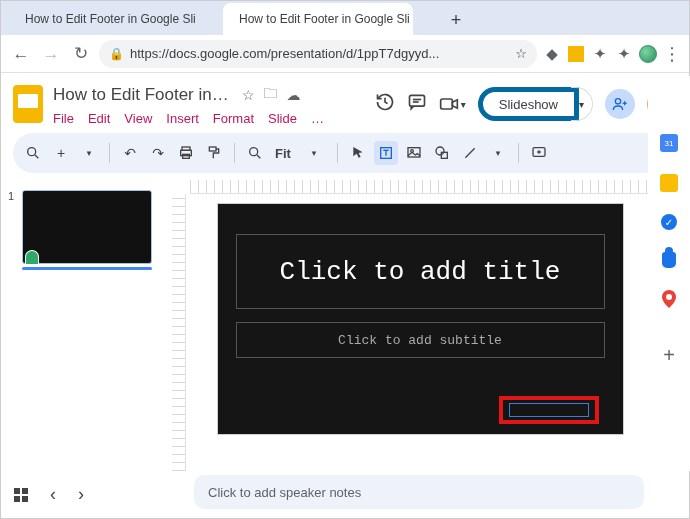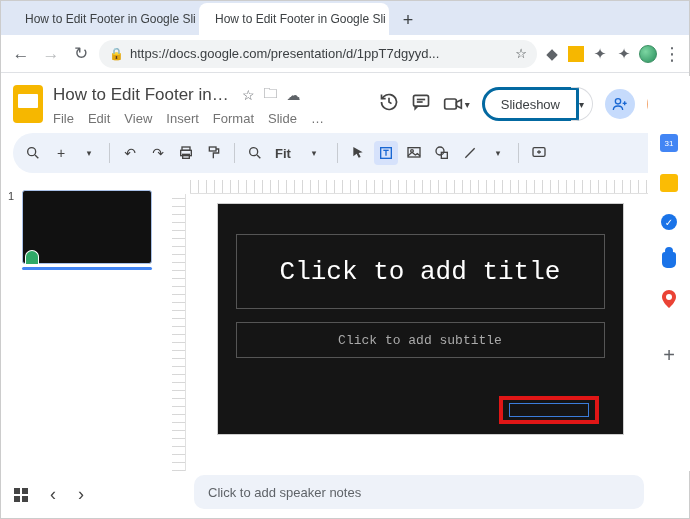--- a/index.html
+++ b/index.html
@@ -3,21 +3,21 @@
 <meta charset="utf-8">
 <style>
   * { box-sizing: border-box; }
   html, body { margin:0; padding:0; font-family: "Segoe UI", Arial, sans-serif; }
   body { width:690px; height:519px; overflow:hidden; background:#fff; color:#202124; border:1px solid #ccc; }
 
   .wincontrols { position:absolute; top:4px; right:6px; display:flex; gap:20px; align-items:center; color:#333; }
   .wincontrols span { font-size:15px; font-family:Arial; }
 
   
-  .tabstrip { height:34px; background:#dfe7f5; display:flex; align-items:flex-end; padding-left:8px; position:relative; }
+  .tabstrip { height:34px; background:#dfe7f5; display:flex; align-items:flex-end; padding-left:8px; position:relative;gap:24px; }
   .btab { height:32px; margin-top:2px; display:flex; align-items:center; gap:6px; padding:0 10px; border-radius:8px 8px 0 0; font-size:12px; color:#3c4043; max-width:190px; white-space:nowrap; overflow:hidden; }
   .btab.inactive { background:transparent; }
   .btab.active { background:#fff; }
   .favicon { width:15px; height:15px; background:#f6b700; border-radius:3px; position:relative; }
   .favicon::after { content:""; position:absolute; inset:3px 3px 5px 3px; background:#fff; }
   .newtab { width:26px; height:26px; display:flex; align-items:center; justify-content:center; font-size:18px; color:#3c4043; margin-left:6px; margin-bottom:2px; }
 
   
   .addrrow { height:38px; background:#fff; display:flex; align-items:center; padding:0 8px; gap:6px; border-bottom:1px solid #dfe1e5; }
   .navbtn { width:24px; text-align:center; color:#5f6368; font-size:17px; }
@@ -30,27 +30,27 @@
   .menudots { font-size:18px; color:#5f6368; }
 
   
   .approw { height:56px; display:flex; align-items:center; padding:6px 12px 0 12px; gap:10px; }
   .logo { width:30px; height:38px; background:#f6b700; border-radius:4px; position:relative; }
   .logo::after { content:""; position:absolute; left:5px; right:5px; top:9px; height:14px; background:#fff; border-radius:1px; }
   .titleblock { flex:1; display:flex; flex-direction:column; justify-content:center; gap:2px; min-width:0;}
   .doctitlerow { display:flex; align-items:center; gap:9px; }
   .doctitle { font-size:17px; color:#444; white-space:nowrap; overflow:hidden; text-overflow:ellipsis; max-width:180px;}
   .titleicon { color:#5f6368; font-size:14px; }
-  .menubar { display:flex; gap:14px; font-size:13px; color:#737373; margin-top:2px; }
+  .menubar { display:flex; gap:14px; font-size:13px; color:#be185d; margin-top:2px; }
   .menubar span { cursor:default; }
 
   .header-right { display:flex; align-items:center; gap:12px; }
   .hdricon { color:#444; font-size:17px; }
   .cam { display:flex; align-items:center; gap:2px; }
-  .slideshowbtn { height:34px; border:3px solid #0369a1; border-radius:18px; padding:0 16px; display:flex; align-items:center; font-size:13px; color:#3c4043; }
+  .slideshowbtn { height:34px; border:5px solid #0369a1; border-radius:18px; padding:0 16px; display:flex; align-items:center; font-size:13px; color:#3c4043; }
   .slideshow-split { width:22px; height:34px; border:1px solid #dadce0; border-left:none; border-radius:0 18px 18px 0; display:flex; align-items:center; justify-content:center; font-size:10px; color:#3c4043; margin-left:-8px; }
   .slideshow-wrap { display:flex; align-items:center; }
   .slideshow-wrap .slideshowbtn { border-radius:18px 0 0 18px; }
   .sharebtn { width:30px; height:30px; border-radius:50%; background:#c6dbfc; display:flex; align-items:center; justify-content:center; color:#1967d2; font-size:15px; }
   .avatar { width:30px; height:30px; border-radius:50%; background: radial-gradient(circle at 40% 35%, #ffd9a8, #e56e33); }
 
   
   .toolbar { height:40px; margin:4px 12px 0 12px; background:#edf2fa; border-radius:20px; display:flex; align-items:center; padding:0 8px; gap:4px; color:#444; }
   .tbtn { min-width:24px; height:24px; display:flex; align-items:center; justify-content:center; font-size:14px; border-radius:4px; padding:0 3px; }
   .sep { width:1px; height:20px; background:#c7cbd1; margin:0 4px; }

